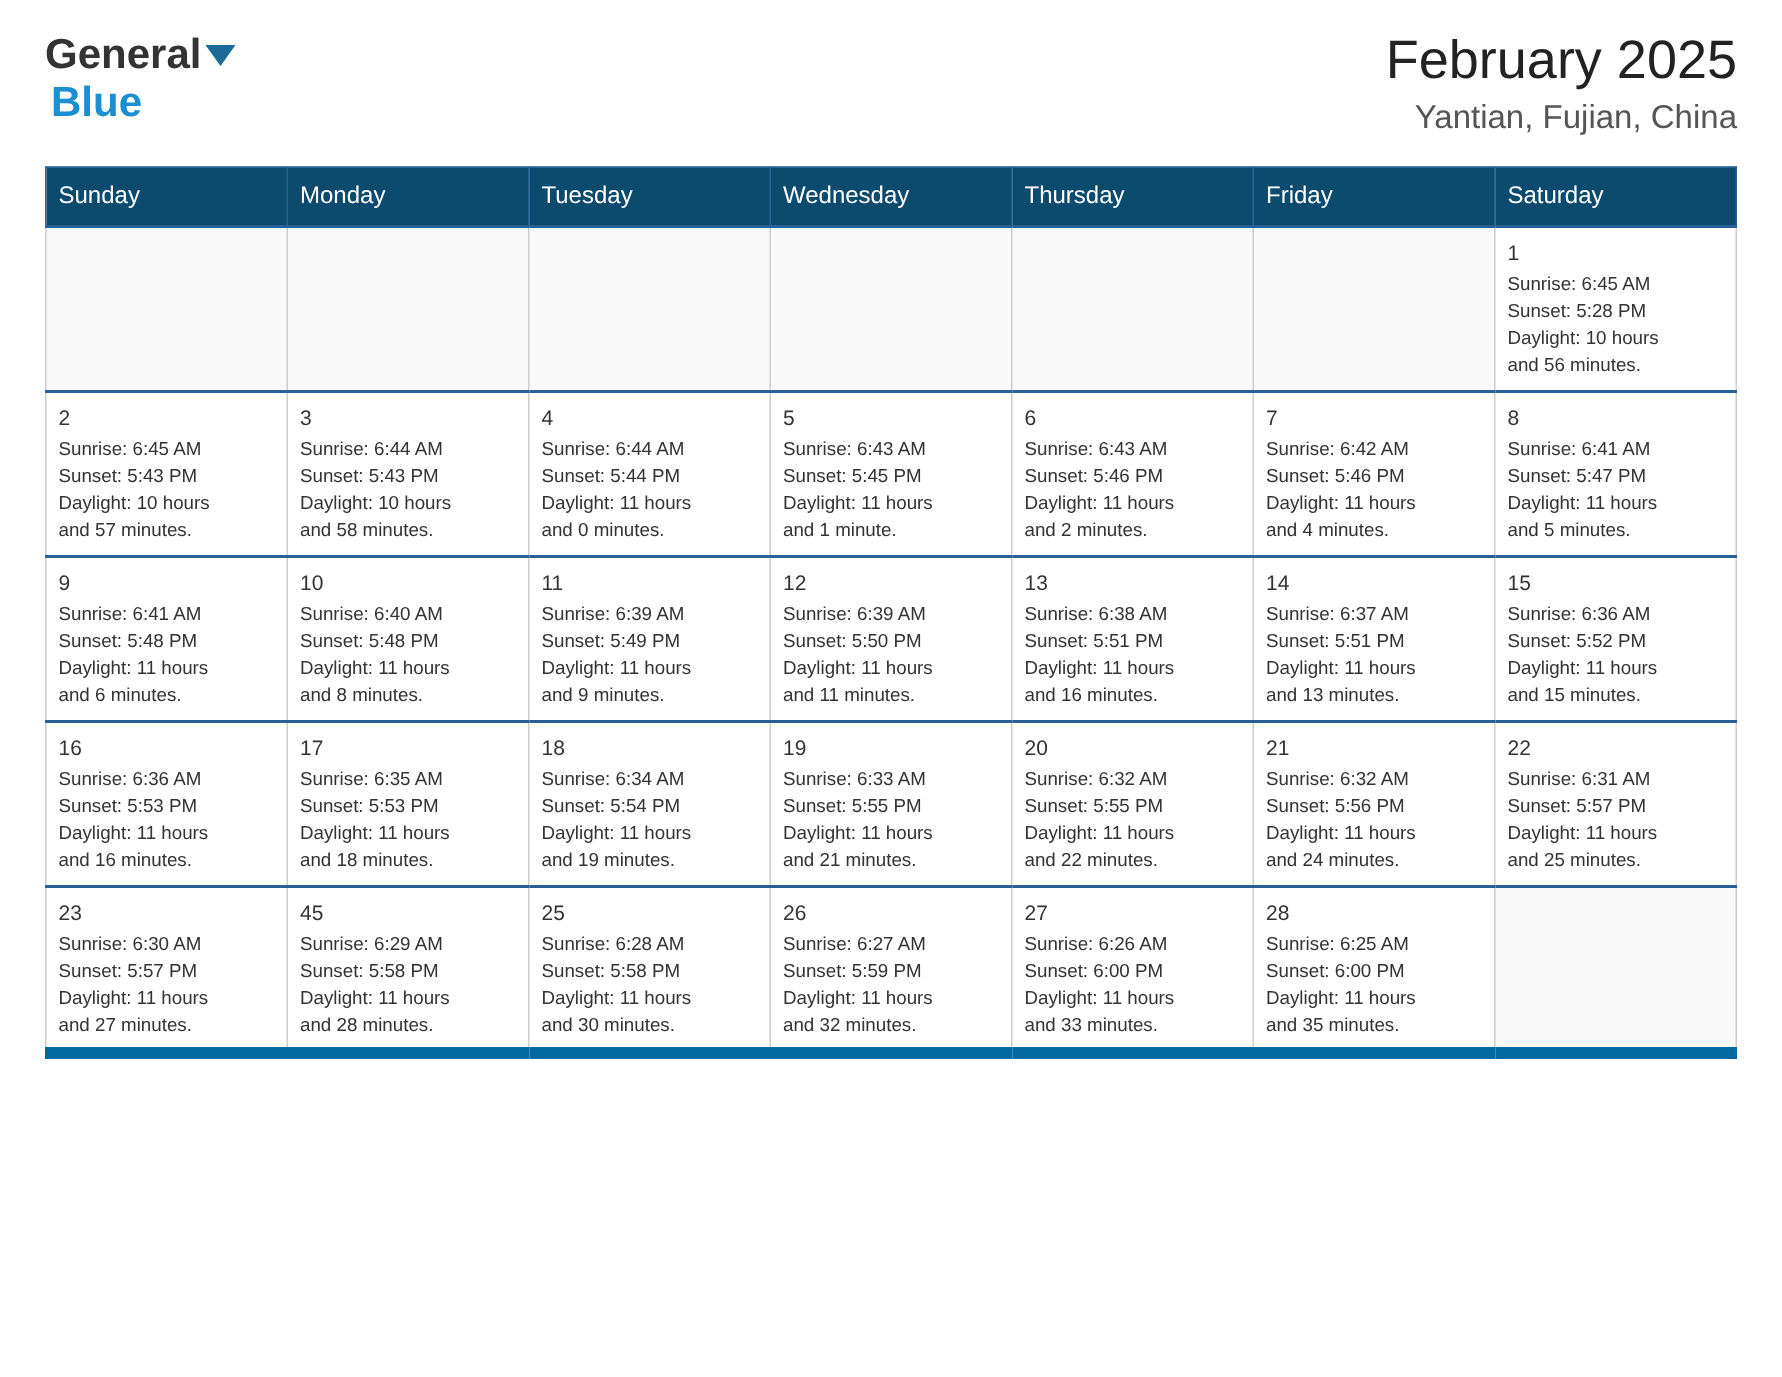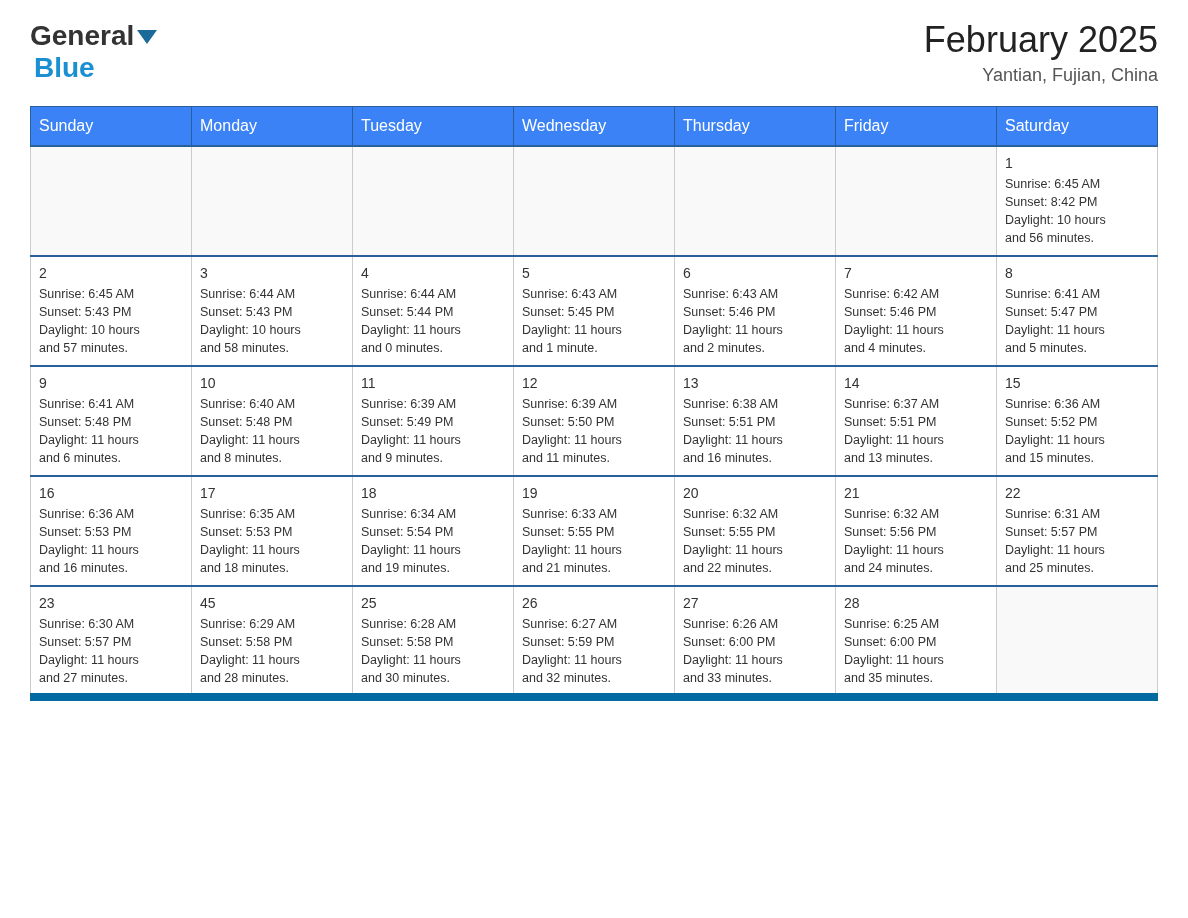--- a/index.html
+++ b/index.html
@@ -51,31 +51,31 @@
     .title-section {
       text-align: right;
     }
     .month-title {
       font-size: 36px;
       font-weight: normal;
       color: #222;
       line-height: 1.1;
     }
     .location-title {
-      font-size: 18px;
+      font-size: 22px;
       color: #555;
       margin-top: 5px;
     }
     table {
       width: 100%;
       border-collapse: collapse;
       table-layout: fixed;
     }
     thead th {
-      background-color: #3b82f6;
+      background-color: #0c4a6e;
       color: #fff;
       font-size: 16px;
       font-weight: normal;
       padding: 10px 8px;
       text-align: left;
       border: 1px solid #2a6099;
     }
     tbody td {
       border: 1px solid #ccc;
       vertical-align: top;
@@ -142,21 +142,21 @@
   <tr>
         <td class="empty-cell"></td>
         <td class="empty-cell"></td>
         <td class="empty-cell"></td>
         <td class="empty-cell"></td>
         <td class="empty-cell"></td>
         <td class="empty-cell"></td>
         <td>
           <span class="day-number">1</span>
           <div>Sunrise: 6:45 AM</div>
-          <div>Sunset: 8:42 PM</div>
+          <div>Sunset: 5:28 PM</div>
           <div>Daylight: 10 hours</div>
           <div>and 56 minutes.</div>
         </td>
       </tr>
       <tr>
         <td>
           <span class="day-number">2</span>
           <div>Sunrise: 6:45 AM</div>
           <div>Sunset: 5:43 PM</div>
           <div>Daylight: 10 hours</div>

